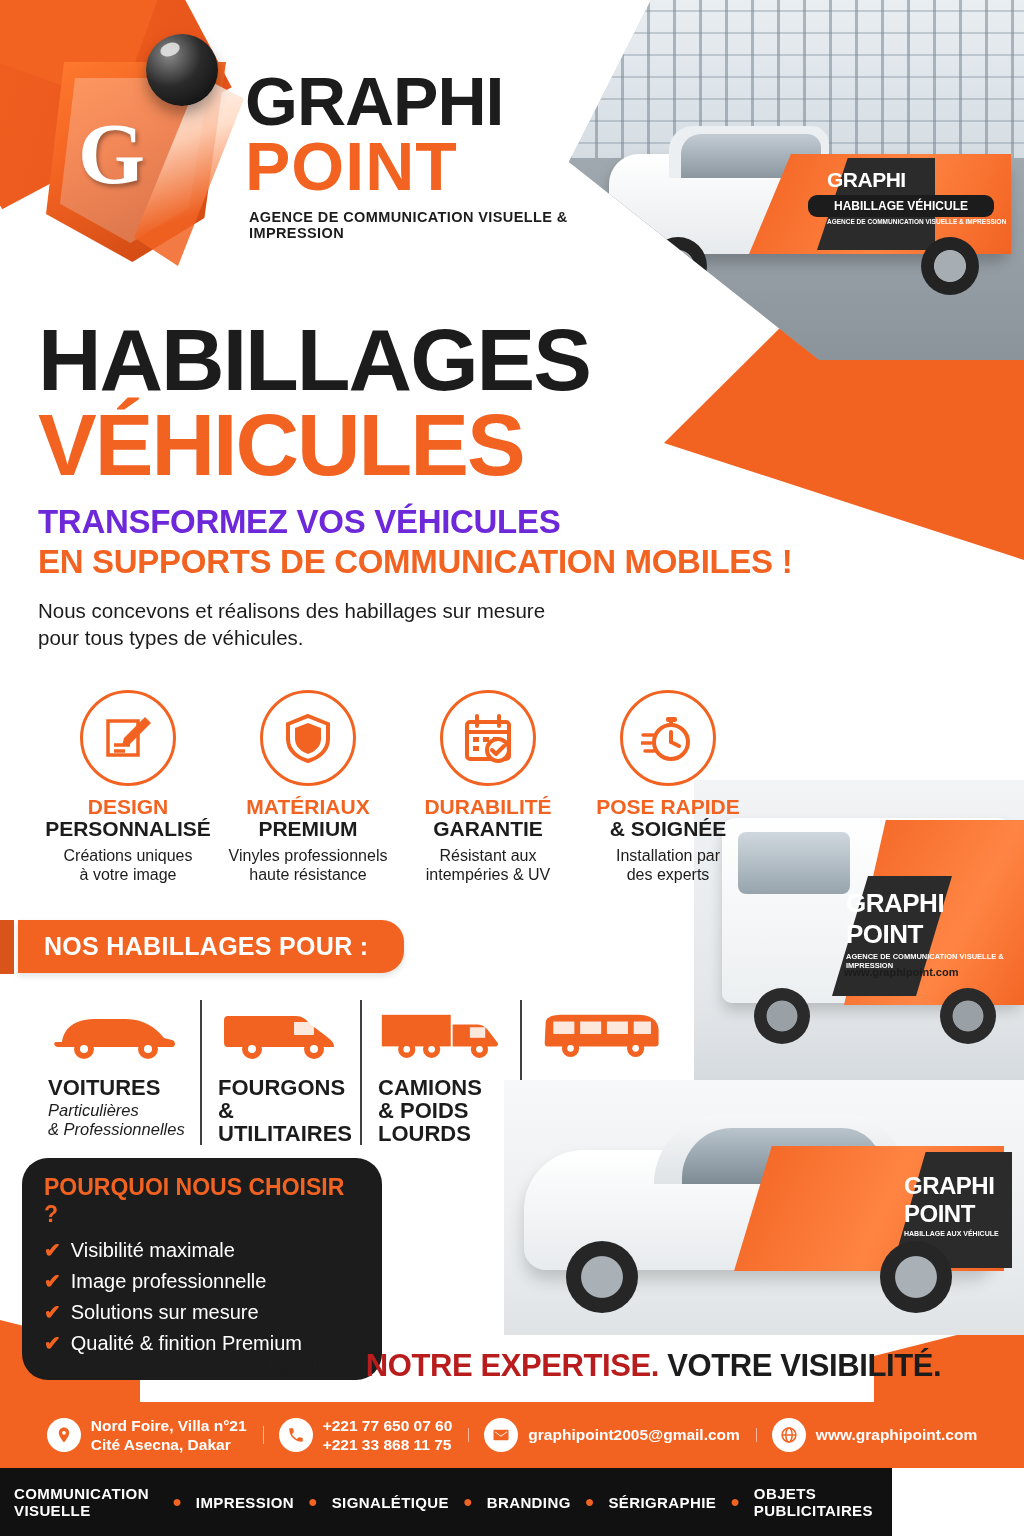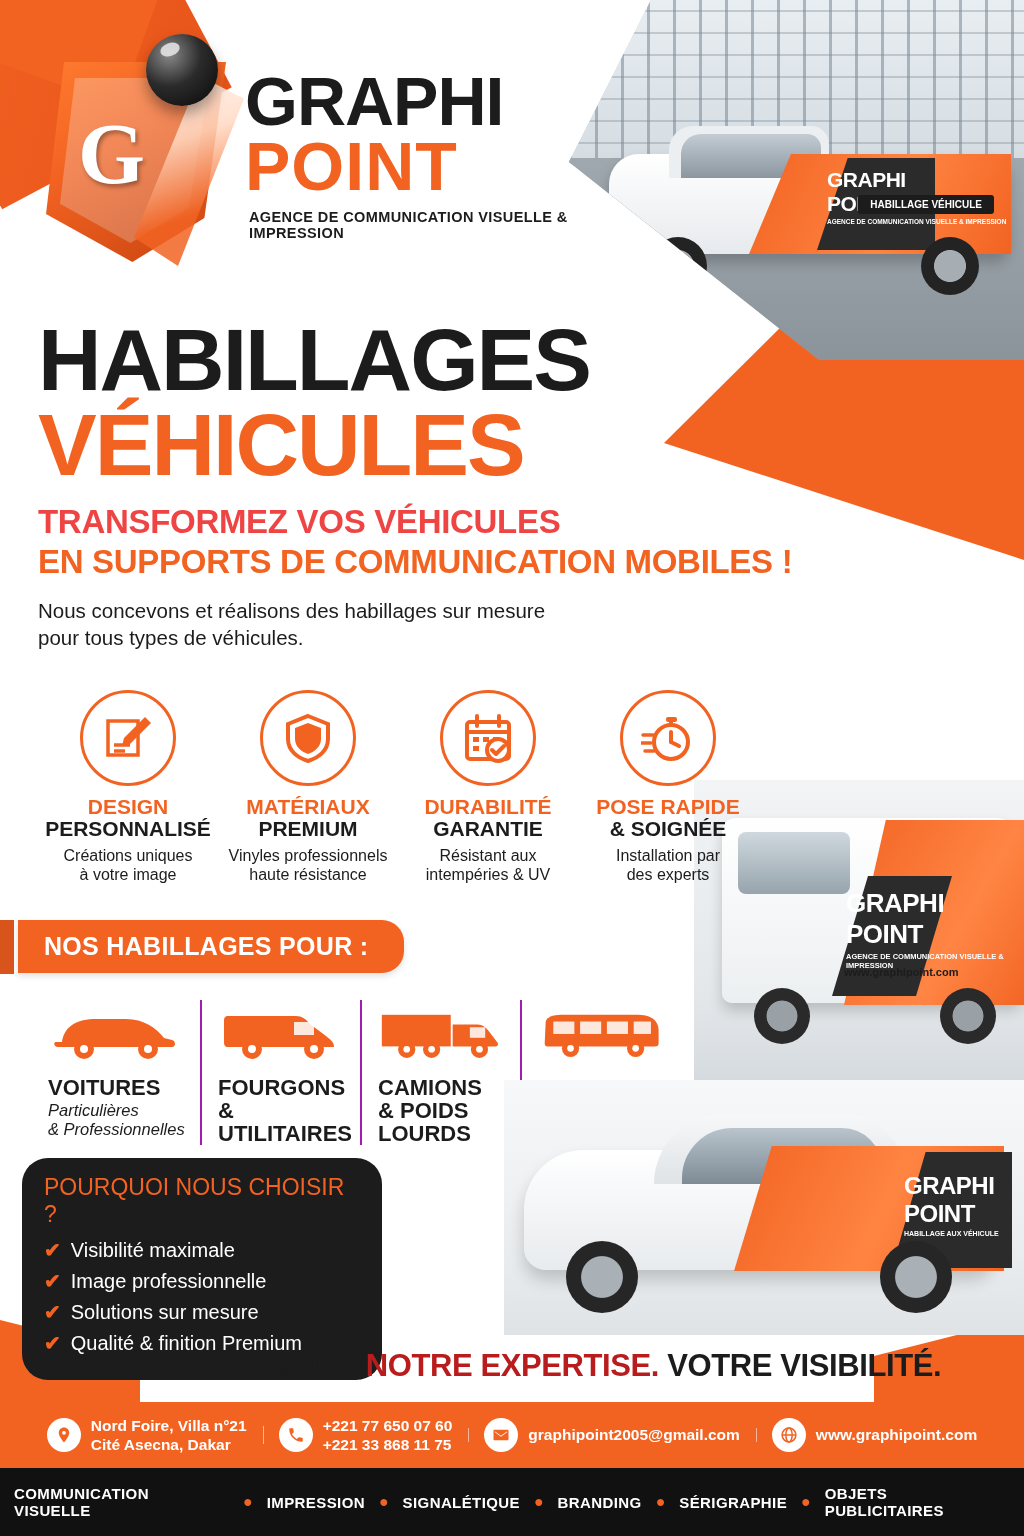--- a/index.html
+++ b/index.html
@@ -116,21 +116,21 @@
   .brand-2 { font-size: 68px; font-weight: bold; color: #f26322; letter-spacing: 1px; line-height: .98; }
   .brand-sub {
     font-size: 14.5px; font-weight: bold; color: #1c1c1c; letter-spacing: .4px;
     margin-top: 10px; margin-left: 4px;
   }
 
   
   .title-block { position: absolute; left: 38px; top: 320px; z-index: 6; }
   .t-hab { font-size: 88px; font-weight: bold; color: #1c1c1c; letter-spacing: -2px; line-height: .9; }
   .t-veh { font-size: 88px; font-weight: bold; color: #f26322; letter-spacing: -2px; line-height: .95; margin-top: 4px;}
-  .t-sub1 { font-size: 33px; font-weight: bold; color: #ef4444; margin-top: 16px; letter-spacing: -.3px;}
+  .t-sub1 { font-size: 33px; font-weight: bold; color: #6d28d9; margin-top: 16px; letter-spacing: -.3px;}
   .t-sub2 { font-size: 33px; font-weight: bold; color: #f26322; margin-top: 2px; letter-spacing: -.3px;}
   .t-para { font-size: 20.5px; color: #1c1c1c; margin-top: 16px; line-height: 1.35; font-weight: 500;}
 
   
   .features {
     position: absolute; left: 38px; top: 690px; z-index: 6;
     display: flex; gap: 0; width: 720px;
   }
   .feature { width: 196px; text-align: center; }
   .feature .circ {
@@ -152,32 +152,32 @@
     box-shadow: 0 3px 6px rgba(0,0,0,.12);
   }
   .banner-tail{
     position:absolute; left:0; top:920px; width:14px; height:54px;
     background:#d9541a; z-index:5;
   }
 
   
   .vtypes { position: absolute; left: 40px; top: 1000px; z-index: 6; display: flex; }
   .vtype { width: 160px; padding: 0 8px; text-align: left; position: relative; }
-  .vtype + .vtype { border-left: 2px solid #a21caf; padding-left: 16px;}
+  .vtype + .vtype { border-left: 2px solid #404040; padding-left: 16px;}
   .vtype .vicon { height: 62px; display:flex; align-items:flex-end; }
   .vtype .vt1 { font-size: 22px; font-weight: bold; color: #1c1c1c; margin-top: 14px; line-height:1.05;}
   .vtype .vt2 { font-size: 16.5px; color: #1c1c1c; line-height: 1.15; margin-top: 2px; font-style: italic;}
 
   
   .whybox {
     position: absolute; left: 22px; top: 1158px; z-index: 7;
     width: 360px; background: #1c1c1c; color: #fff;
     border-radius: 26px; padding: 16px 22px 18px 22px;
   }
-  .whytitle { color: #f26322; font-size: 23px; font-weight: normal; margin-bottom: 10px;}
+  .whytitle { color: #f26322; font-size: 23px; font-weight: bold; margin-bottom: 10px;}
   .whyitem { display: flex; align-items: center; gap: 10px; margin: 7px 0; font-size: 20px;}
   .check { color: #f26322; font-size: 20px; font-weight: bold; }
 
   
   .slogan {
     position: absolute; left: 0; top: 1348px; width: 1024px; z-index: 7;
     text-align: center; font-size: 31px; font-weight: bold; letter-spacing: -.4px;
   }
   .slogan .a { color: #1c1c1c; }
   .slogan .b { color: #b91c1c; }
@@ -206,21 +206,21 @@
   }
   .cicon {
     width: 34px; height: 34px; border-radius: 50%; background: #fff;
     display: flex; align-items: center; justify-content: center; flex: none;
   }
   .ctext { font-size: 15.5px; font-weight: bold; line-height: 1.25; }
   .ctext .l2 { display: block; }
 
   
   .footer {
-    position: absolute; left: 0; top: 1468px; width: 1024px; height: 68px;
+    position: absolute; left: 0; top: 1468px; width: 892px; height: 68px;
     background: #111111; z-index: 8;
     display: flex; align-items: center; justify-content: center; gap: 0;
     color: #fff;
   }
   .fitem { font-size: 15px; font-weight: bold; letter-spacing: .4px; padding: 0 14px; }
   .fdot { color: #f26322; font-size: 16px; }
 
   
   .van-photo {
     position: absolute; right: 0; top: 780px; width: 330px; height: 310px; z-index: 5;
@@ -301,21 +301,21 @@
   .car-logo .l2{ font-size:24px; font-weight:bold; letter-spacing:-.5px;}
   .car-logo .l3{ font-size:7px; font-weight:bold; margin-top:2px;}
   .car-wheel{
     position:absolute; bottom:22px; width:72px; height:72px; border-radius:50%;
     background: radial-gradient(circle at 50% 50%, #aab1b6 0 40%, #262626 42% 100%);
   }
   .cw1{ left:62px; } .cw2{ right:72px; }
 
   .truck-logo-badge{
     position:absolute; right:30px; top:195px; background:#1c1c1c; color:#fff;
-    font-size:10px; font-weight:bold; padding:4px 12px; border-radius:3px; z-index:6;
+    font-size:12px; font-weight:bold; padding:4px 26px; border-radius:9px; z-index:6;
   }
   .hero-truck{
     position:absolute; left:40px; top:120px; width:420px; height:175px;
   }
   .ht-body{
     position:absolute; left:0; top:34px; width:400px; height:100px;
     background: linear-gradient(180deg,#ffffff 0%, #e7eaed 100%);
     border-radius: 30px 18px 14px 14px;
     box-shadow: 0 8px 14px rgba(0,0,0,.22);
   }

